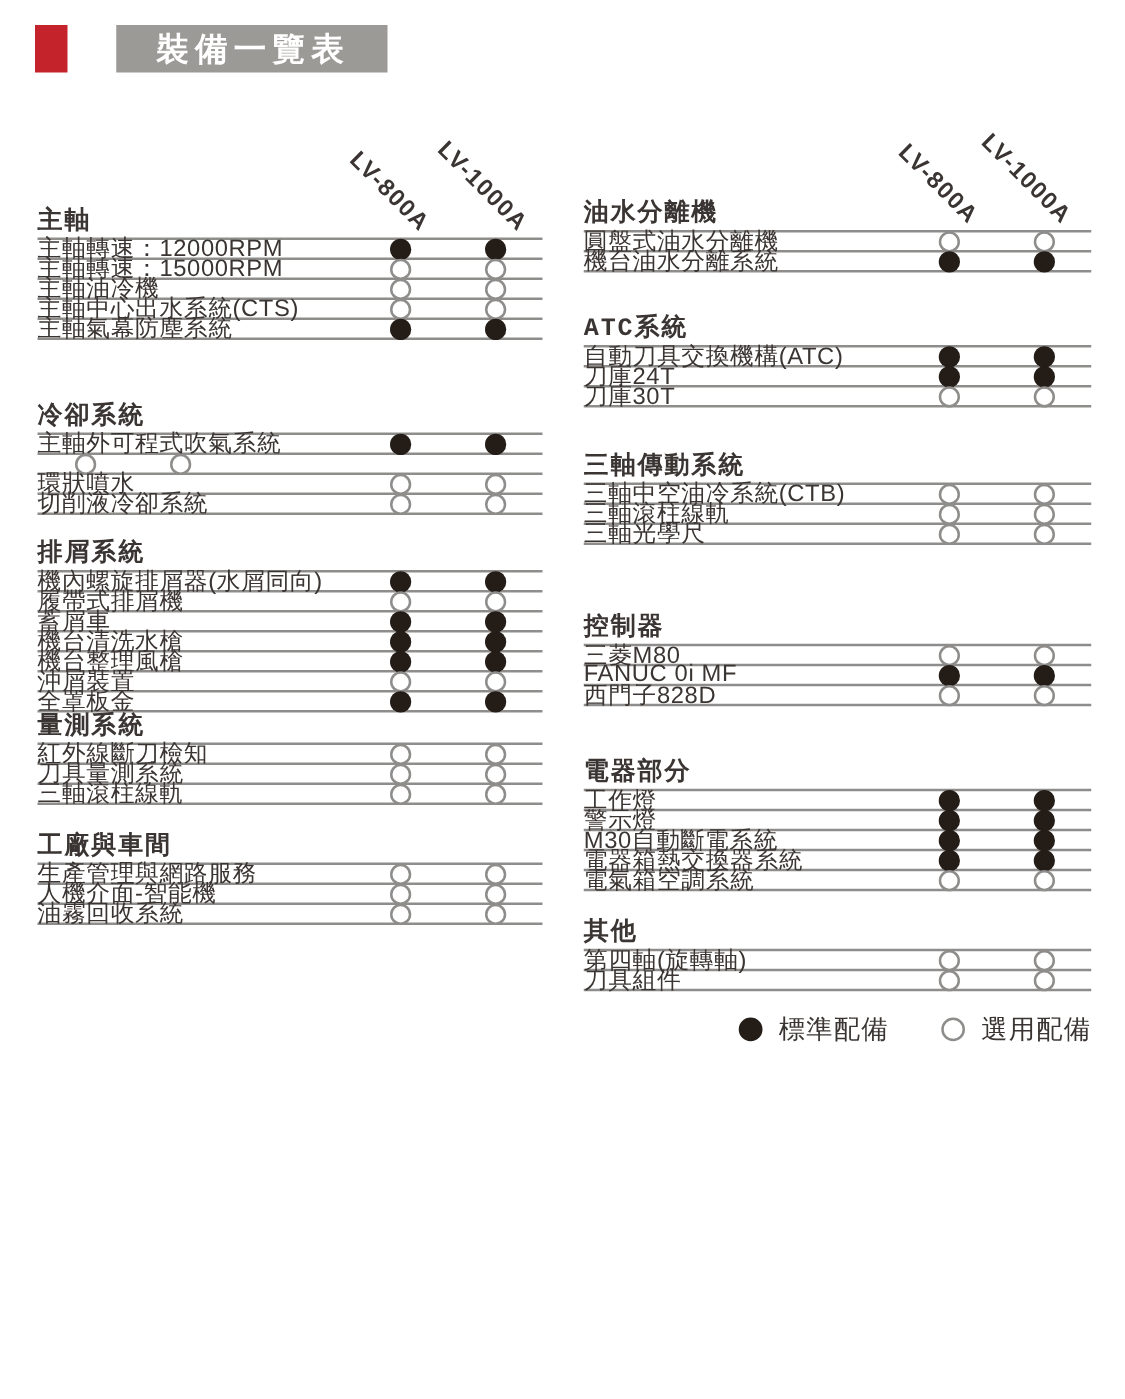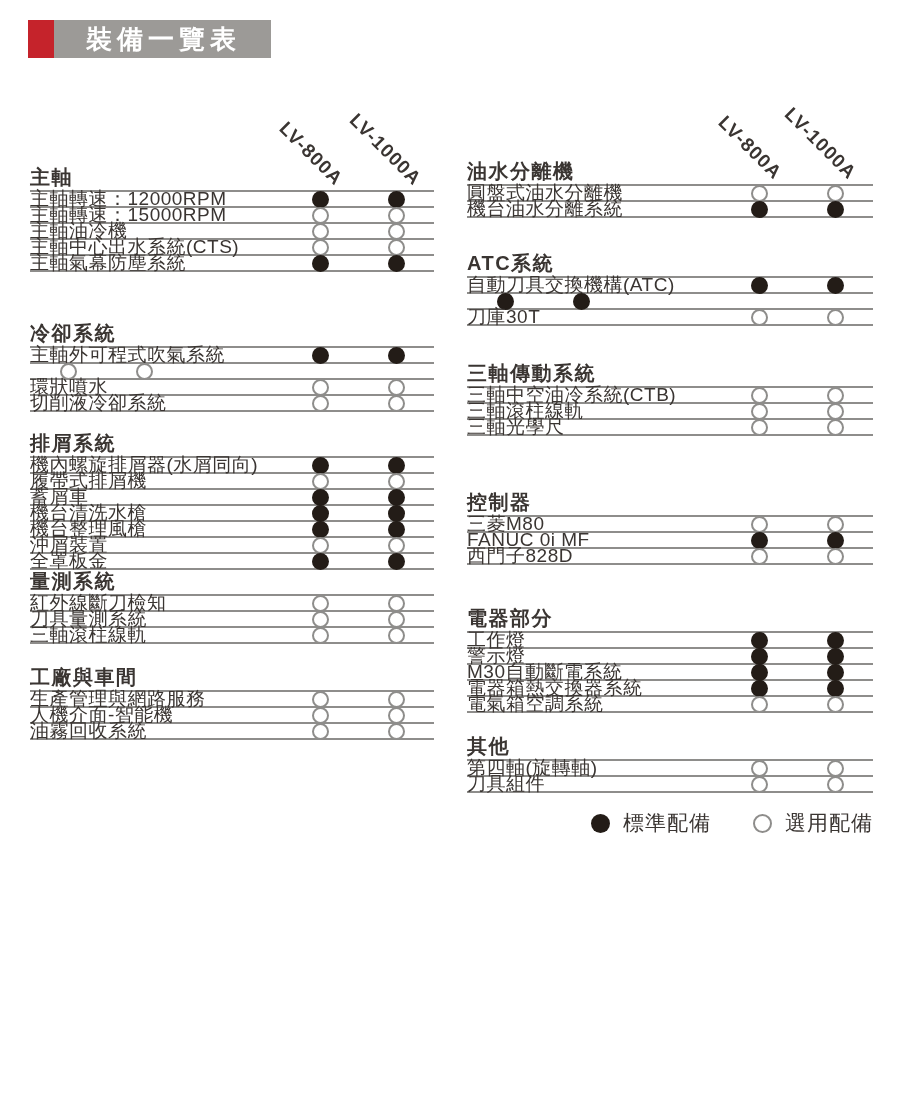--- a/index.html
+++ b/index.html
@@ -1,37 +1,37 @@
 <!DOCTYPE html>
 <html><head>
 <meta charset="utf-8">
 <style>
   html,body { margin:0; padding:0; }
   body {
     width:900px; height:1119px; background:#ffffff; position:relative;
     font-family:"Liberation Sans", sans-serif; color:#3a3532; overflow:hidden;
   }
   
-  .title-bar { position:absolute; left:28px; top:20px; display:flex; height:38px; }
+  .title-bar { position:absolute; left:28px; top:20px; display:flex; height:38px;gap:39px; }
   .title-red  { width:26px; background:#c5232b; }
   .title-gray { background:#9c9a97; color:#ffffff; font-weight:bold; font-size:26px;
                 letter-spacing:5px; display:flex; align-items:center; padding:0 30px 0 32px; }
   
   .col { position:absolute; }
   .col-left  { left:30px;  top:166px; width:404px; }
   .col-right { left:467px; top:160px; width:406px; }
   
   .diag-anchor { position:absolute; top:24px; width:0; height:0; }
   .diag { position:absolute; right:0; bottom:0; white-space:nowrap;
           font-weight:bold; font-size:19px; letter-spacing:1px; color:#3a3532;
           transform-origin:100% 100%; transform:rotate(45deg); }
   
   .tbl-section { width:100%; }
   .sec-title { font-size:20px; font-weight:bold; letter-spacing:1.5px; height:26px;
-               line-height:23px; border-bottom:2px solid #8e8d8b; box-sizing:border-box; }
+               line-height:23px; border-bottom:2px solid #8e8d8b; box-sizing:border-box;font-family:Liberation Mono, monospace; }
   .row  { display:flex; align-items:center; height:16px;
           border-bottom:2px solid #8e8d8b; box-sizing:border-box; }
   .lbl  { flex:1; min-width:0; font-size:19px; letter-spacing:0.5px; white-space:nowrap; }
   .cell { width:76px; display:flex; justify-content:center; align-items:center; }
   .dot  { display:inline-block; width:17px; height:17px; border-radius:50%; box-sizing:border-box; }
   .dot.filled { background:#231c17; }
   .dot.empty  { border:2px solid #8e8d8b; background:#ffffff; }
   
   .legend { display:flex; justify-content:flex-end; align-items:center; gap:42px;
             margin-top:16px; font-size:21px; letter-spacing:1px; }
@@ -300,20 +300,21 @@
       <div class="row">
         <span class="lbl">自動刀具交換機構(ATC)</span>
         <span class="cell">
           <i class="dot filled"></i>
         </span>
         <span class="cell">
           <i class="dot filled"></i>
         </span>
       </div>
       <div class="row">
+        <span class="lbl">刀庫24T</span>
         <span class="cell">
           <i class="dot filled"></i>
         </span>
         <span class="cell">
           <i class="dot filled"></i>
         </span>
       </div>
       <div class="row">
         <span class="lbl">刀庫30T</span>
         <span class="cell">

